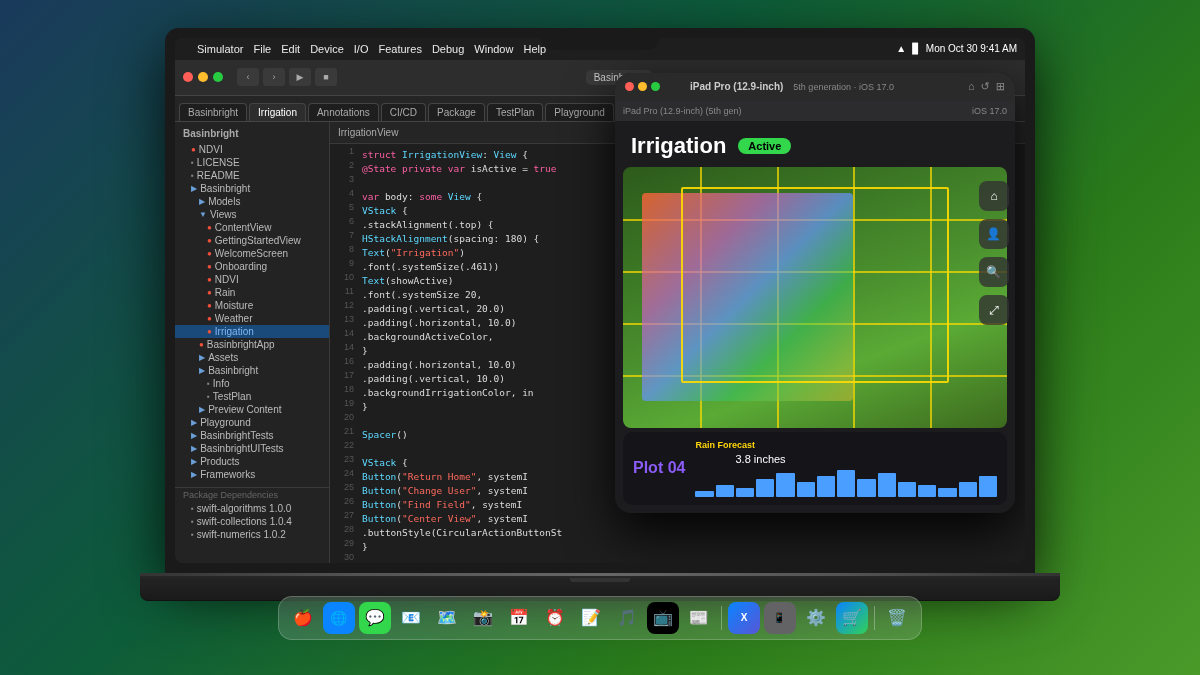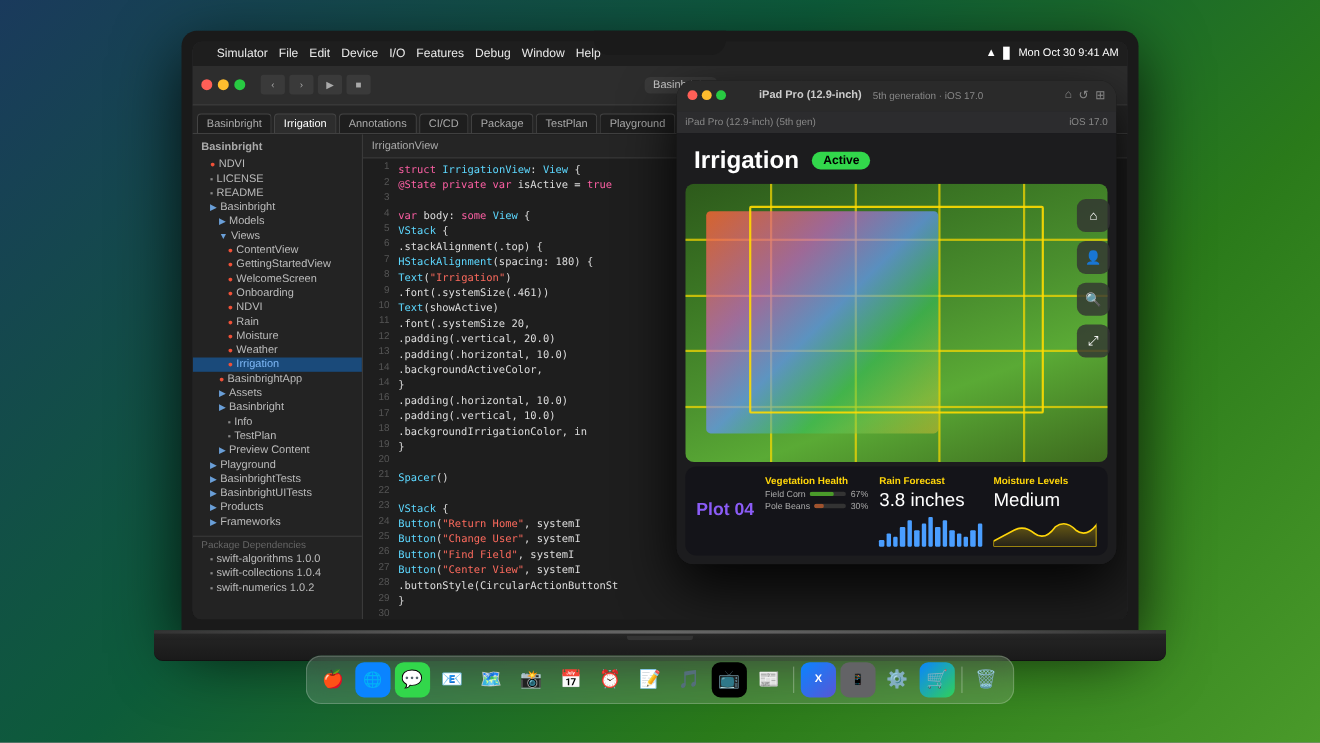--- a/index.html
+++ b/index.html
@@ -420,23 +420,24 @@
     }
 
     .plot-section-title {
       font-size: 9px;
       color: #ffd60a;
       font-weight: 600;
       margin-bottom: 3px;
     }
 
     .plot-section-value {
-      font-size: 17px;
+      font-size: 11px;
       color: #fff;
       font-weight: 500;
+      margin-left: 40px;
     }
 
     .vegetation-bars {
       display: flex;
       flex-direction: column;
       gap: 2px;
       margin-top: 2px;
     }
 
     .veg-row {
@@ -774,39 +775,20 @@
               <div class="app-sidebar-icons">
                 <div class="app-sidebar-btn">⌂</div>
                 <div class="app-sidebar-btn">👤</div>
                 <div class="app-sidebar-btn">🔍</div>
                 <div class="app-sidebar-btn">⤢</div>
               </div>
 
               <div class="plot-panel">
                 <div class="plot-id">Plot 04</div>
 
-                <div class="plot-section">
-                  <div class="plot-section-title">Vegetation Health</div>
-                  <div class="vegetation-bars">
-                    <div class="veg-row">
-                      <span>Field Corn</span>
-                      <div class="veg-bar-bg">
-                        <div class="veg-bar-fill" style="width:67%;background:#4a9a2a"></div>
-                      </div>
-                      <span>67%</span>
-                    </div>
-                    <div class="veg-row">
-                      <span>Pole Beans</span>
-                      <div class="veg-bar-bg">
-                        <div class="veg-bar-fill" style="width:30%;background:#a0522d"></div>
-                      </div>
-                      <span>30%</span>
-                    </div>
-                  </div>
-                </div>
 
                 <div class="plot-section">
                   <div class="plot-section-title">Rain Forecast</div>
                   <div class="plot-section-value">3.8 inches</div>
                   <div class="rain-chart">
                     <div class="rain-bar" style="height:20%"></div>
                     <div class="rain-bar" style="height:40%"></div>
                     <div class="rain-bar" style="height:30%"></div>
                     <div class="rain-bar" style="height:60%"></div>
                     <div class="rain-bar" style="height:80%"></div>
@@ -816,35 +798,20 @@
                     <div class="rain-bar" style="height:60%"></div>
                     <div class="rain-bar" style="height:80%"></div>
                     <div class="rain-bar" style="height:50%"></div>
                     <div class="rain-bar" style="height:40%"></div>
                     <div class="rain-bar" style="height:30%"></div>
                     <div class="rain-bar" style="height:50%"></div>
                     <div class="rain-bar" style="height:70%"></div>
                   </div>
                 </div>
 
-                <div class="plot-section">
-                  <div class="plot-section-title" style="color:#ffd60a">Moisture Levels</div>
-                  <div class="plot-section-value">Medium</div>
-                  <div class="moisture-chart">
-                    <svg width="100%" height="100%" viewBox="0 0 100 30" preserveAspectRatio="none">
-                      <defs>
-                        <linearGradient id="moistGrad" x1="0" y1="0" x2="0" y2="1">
-                          <stop offset="0%" stop-color="#ffd60a" stop-opacity="0.5"></stop>
-                          <stop offset="100%" stop-color="#ffd60a" stop-opacity="0.1"></stop>
-                        </linearGradient>
-                      </defs>
-                      <path d="M0,25 Q10,20 20,15 Q30,10 40,18 Q50,25 60,12 Q70,5 80,15 Q90,22 100,10 L100,30 L0,30 Z" fill="url(#moistGrad)" stroke="#ffd60a" stroke-width="1.5" fill-opacity="0.7"></path>
-                    </svg>
-                  </div>
-                </div>
               </div>
 
             </div>
           </div>
         </div>
       </div>
 
     </div>
   </div>
 

